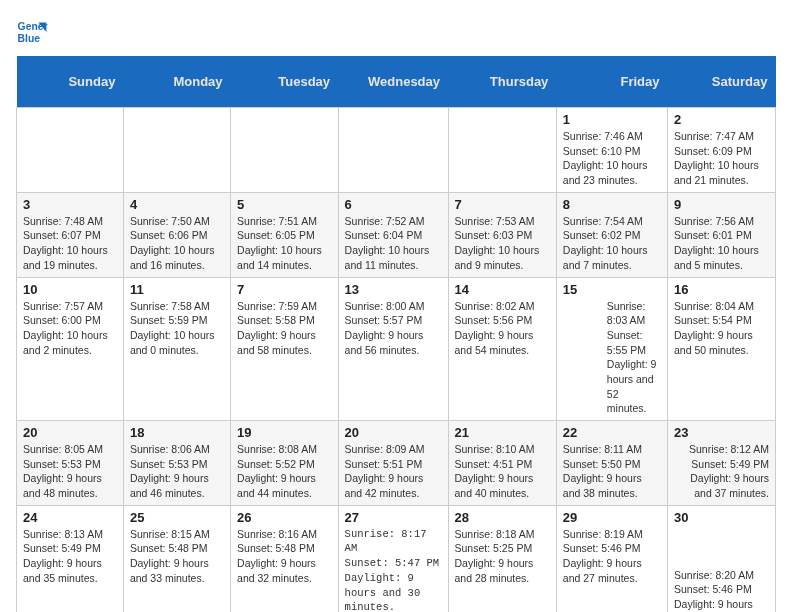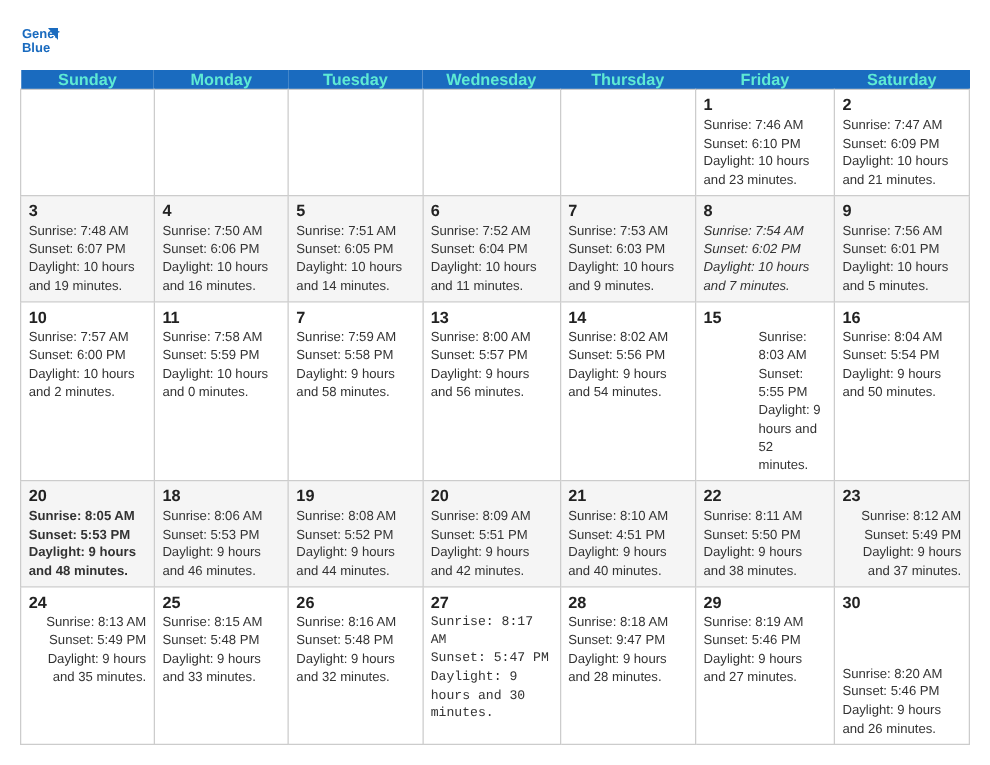--- a/index.html
+++ b/index.html
@@ -39,23 +39,23 @@
       margin-top: 2px;
     }
     .calendar-table {
       width: 100%;
       border-collapse: collapse;
       margin-top: 8px;
       font-size: 11px;
     }
     .calendar-table thead tr th {
       background: #1a6bbf;
-      color: #5eead4;
-      text-align: center;
-      padding: 0 8px;
+      color: #e5e5e5;
+      text-align: right;
+      padding: 18px 8px;
       font-size: 13px;
       font-weight: bold;
     }
     .calendar-table tbody tr td {
       border: 1px solid #ccc;
       vertical-align: top;
       padding: 4px 6px;
       width: 113px;
       min-height: 80px;
       background: #fff;
@@ -158,21 +158,21 @@
 Daylight: 10 hours and 11 minutes.</div>
         </td>
         <td>
           <span class="day-number">7</span>
           <div class="day-info" style="white-space: pre-line;">Sunrise: 7:53 AM
 Sunset: 6:03 PM
 Daylight: 10 hours and 9 minutes.</div>
         </td>
         <td>
           <span class="day-number">8</span>
-          <div class="day-info" style="white-space: pre-line; font-style: italic;">Sunrise: 7:54 AM
+          <div class="day-info" style="white-space: pre-line;">Sunrise: 7:54 AM
 Sunset: 6:02 PM
 Daylight: 10 hours and 7 minutes.</div>
         </td>
         <td>
           <span class="day-number">9</span>
           <div class="day-info" style="white-space: pre-line;">Sunrise: 7:56 AM
 Sunset: 6:01 PM
 Daylight: 10 hours and 5 minutes.</div>
         </td>
       </tr>
@@ -216,21 +216,21 @@
         <td>
           <span class="day-number">16</span>
           <div class="day-info" style="white-space: pre-line;">Sunrise: 8:04 AM
 Sunset: 5:54 PM
 Daylight: 9 hours and 50 minutes.</div>
         </td>
       </tr>
       <tr>
         <td>
           <span class="day-number">20</span>
-          <div class="day-info" style="white-space: pre-line; font-weight: bold;">Sunrise: 8:05 AM
+          <div class="day-info" style="white-space: pre-line;">Sunrise: 8:05 AM
 Sunset: 5:53 PM
 Daylight: 9 hours and 48 minutes.</div>
         </td>
         <td>
           <span class="day-number">18</span>
           <div class="day-info" style="white-space: pre-line;">Sunrise: 8:06 AM
 Sunset: 5:53 PM
 Daylight: 9 hours and 46 minutes.</div>
         </td>
         <td>
@@ -260,21 +260,21 @@
         <td>
           <span class="day-number">23</span>
           <div class="day-info" style="white-space: pre-line; text-align: right;">Sunrise: 8:12 AM
 Sunset: 5:49 PM
 Daylight: 9 hours and 37 minutes.</div>
         </td>
       </tr>
       <tr>
         <td>
           <span class="day-number">24</span>
-          <div class="day-info" style="white-space: pre-line; text-align: right;">Sunrise: 8:13 AM
+          <div class="day-info" style="white-space: pre-line;">Sunrise: 8:13 AM
 Sunset: 5:49 PM
 Daylight: 9 hours and 35 minutes.</div>
         </td>
         <td>
           <span class="day-number">25</span>
           <div class="day-info" style="white-space: pre-line;">Sunrise: 8:15 AM
 Sunset: 5:48 PM
 Daylight: 9 hours and 33 minutes.</div>
         </td>
         <td>
@@ -285,21 +285,21 @@
         </td>
         <td>
           <span class="day-number">27</span>
           <div class="day-info" style="white-space: pre-line; font-family: Liberation Mono, monospace;">Sunrise: 8:17 AM
 Sunset: 5:47 PM
 Daylight: 9 hours and 30 minutes.</div>
         </td>
         <td>
           <span class="day-number">28</span>
           <div class="day-info" style="white-space: pre-line;">Sunrise: 8:18 AM
-Sunset: 9:47 PM
+Sunset: 5:25 PM
 Daylight: 9 hours and 28 minutes.</div>
         </td>
         <td>
           <span class="day-number">29</span>
           <div class="day-info" style="white-space: pre-line;">Sunrise: 8:19 AM
 Sunset: 5:46 PM
 Daylight: 9 hours and 27 minutes.</div>
         </td>
         <td>
           <span class="day-number">30</span>

